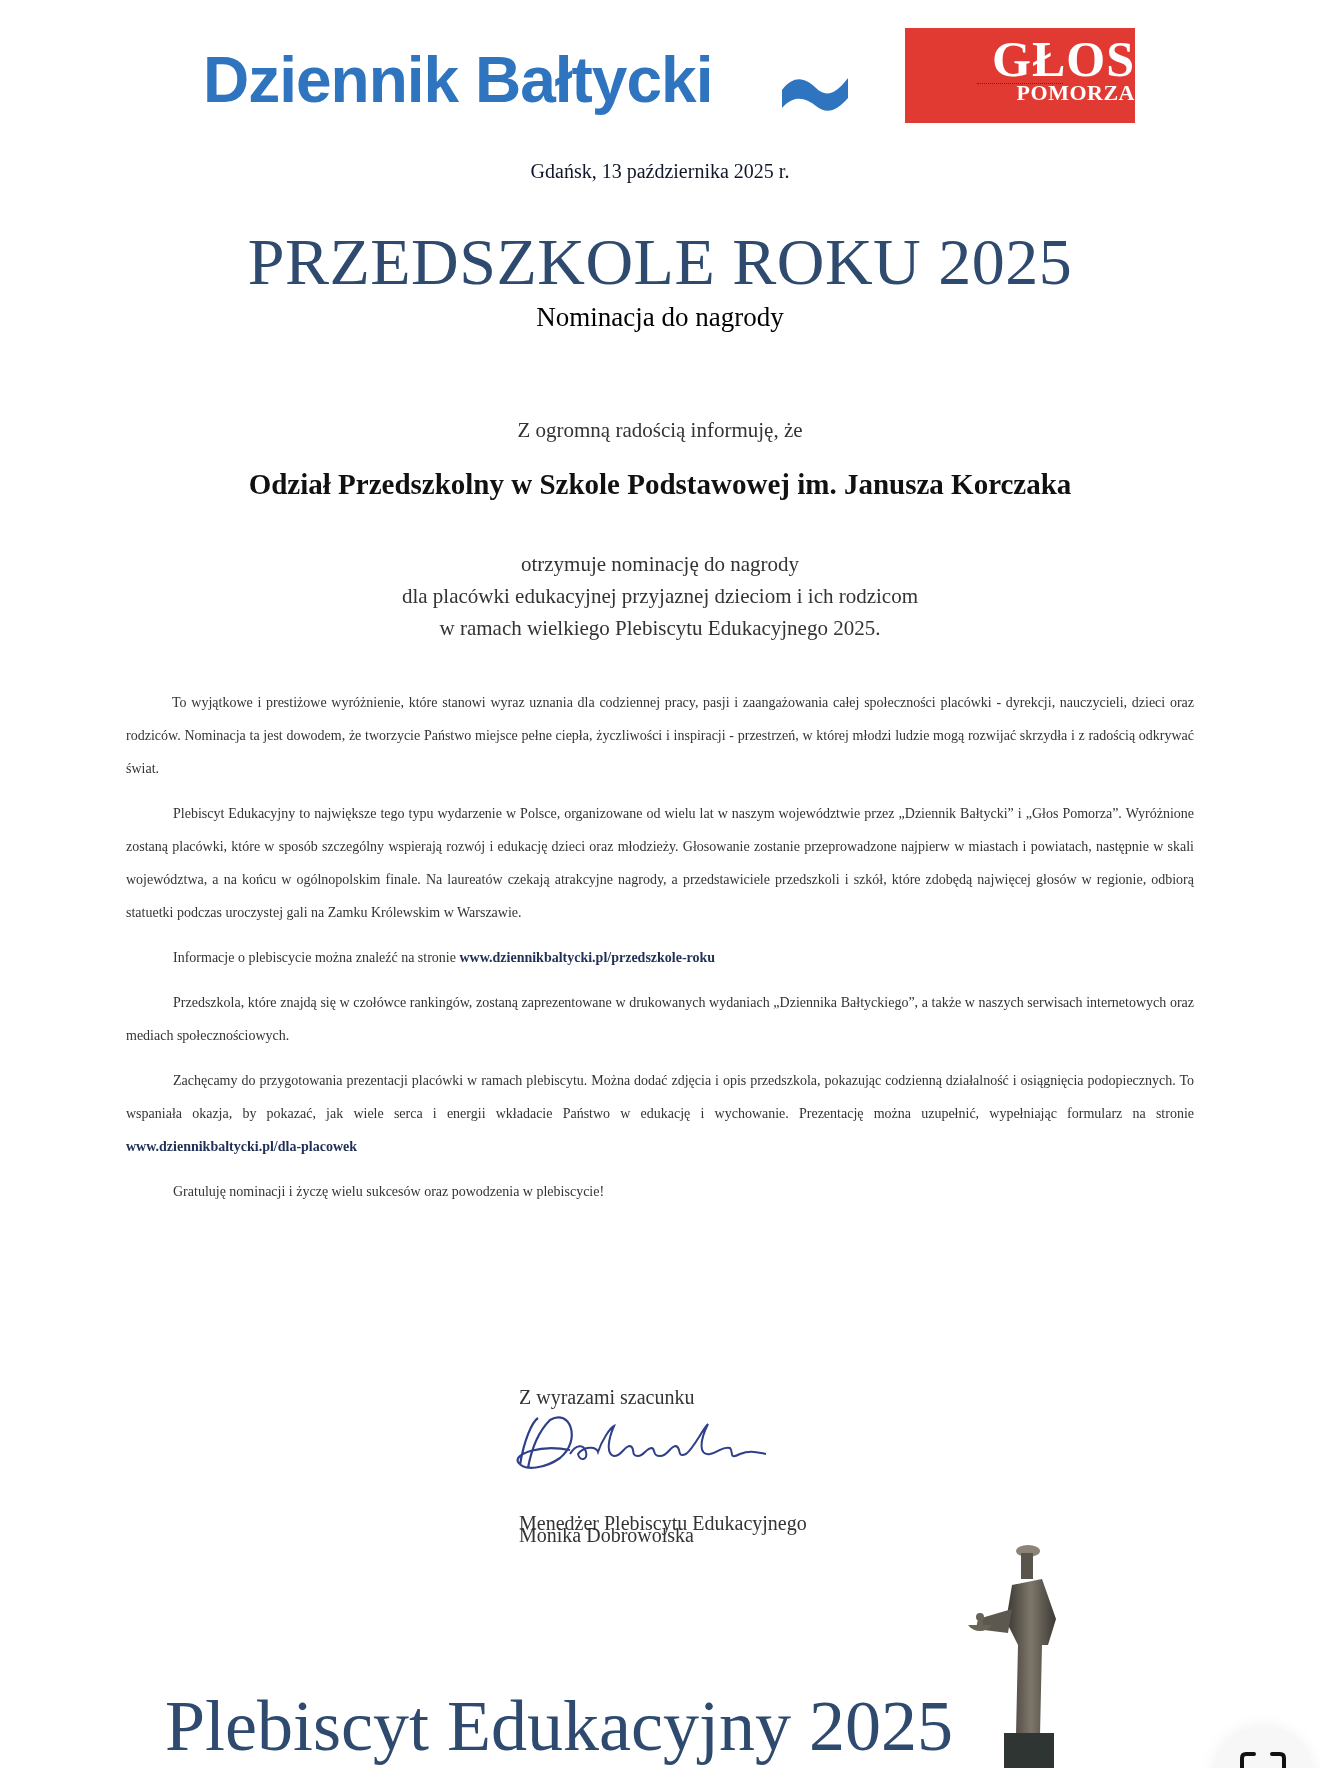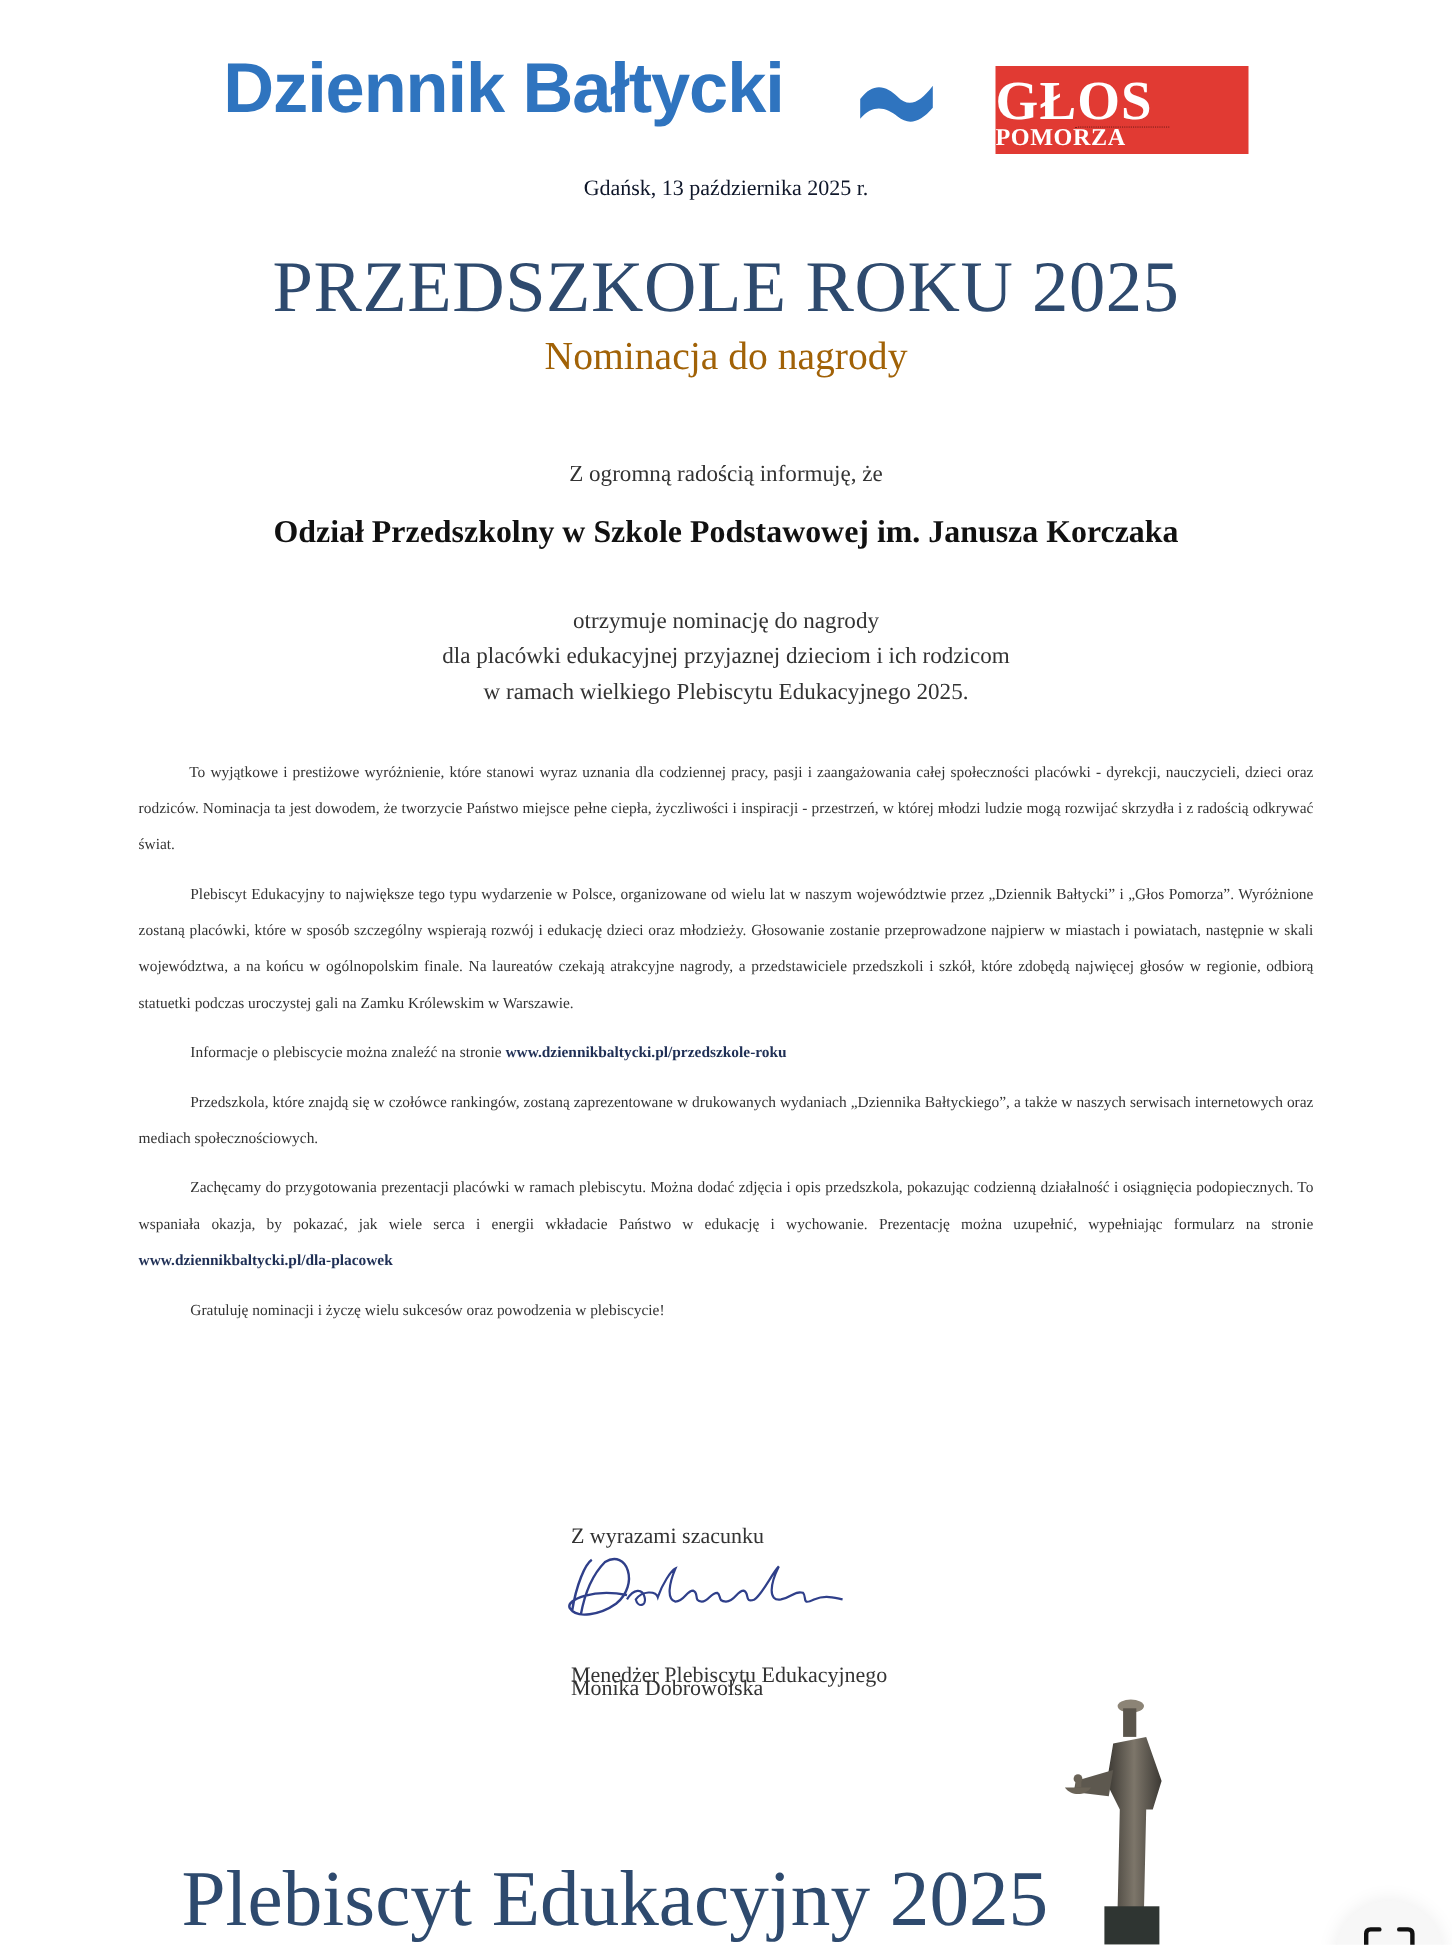--- a/index.html
+++ b/index.html
@@ -13,31 +13,31 @@
 
   
   .logo-db {
     position: absolute; left: 183px; top: 48px;
     font-family: "Liberation Sans", "DejaVu Sans", sans-serif;
     font-weight: bold; font-size: 64px; letter-spacing: -1px;
     color: #2f74bf; line-height: 1; margin-left: 20px;
   }
   .logo-wave { position: absolute; left: 780px; top: 68px; width: 70px; height: 46px; }
   .logo-glos {
-    position: absolute; left: 905px; top: 60px; width: 230px; height: 80px;
-    background: #e13a33; color: #fff; text-align: left;
+    position: absolute; left: 905px; top: 28px; width: 230px; height: 95px;
+    background: #e13a33; color: #fff; text-align: right;
   }
   .logo-glos .g1 { font-family: "Liberation Serif", serif; font-weight: bold; font-size: 50px; line-height: 50px; margin-top: 6px; letter-spacing: 1px; }
   .logo-glos .g2 { font-family: "Liberation Serif", serif; font-weight: bold; font-size: 22px; line-height: 22px; margin-top: -2px; letter-spacing: 0.5px; }
   .logo-glos .tiny { position: absolute; left: 72px; top: 55px; width: 86px; height: 3px; border-top: 1px dotted #7a1d18; }
 
   .center { position: absolute; left: 0; width: 1320px; text-align: center; }
   .date { top: 160px; font-size: 20px; color: #0f172a; }
   .title { top: 224px; font-size: 66px; color: #2e4a6e; letter-spacing: 0.5px; }
-  .subtitle { top: 302px; font-size: 36px; color: #a16207; }
+  .subtitle { top: 302px; font-size: 27px; color: #000000; }
   .intro { top: 418px; font-size: 21px; color: #333; }
   .school { top: 468px; font-size: 29px; font-weight: bold; color: #111; }
   .nom-lines { top: 548px; font-size: 21px; color: #333; line-height: 32px; }
 
   .body-text {
     position: absolute; left: 126px; width: 1068px;
     font-size: 14px; line-height: 33px; color: #333;
     text-align: justify;
   }
   .body-text p { margin: 0 0 12px 0; text-indent: 46px; }

